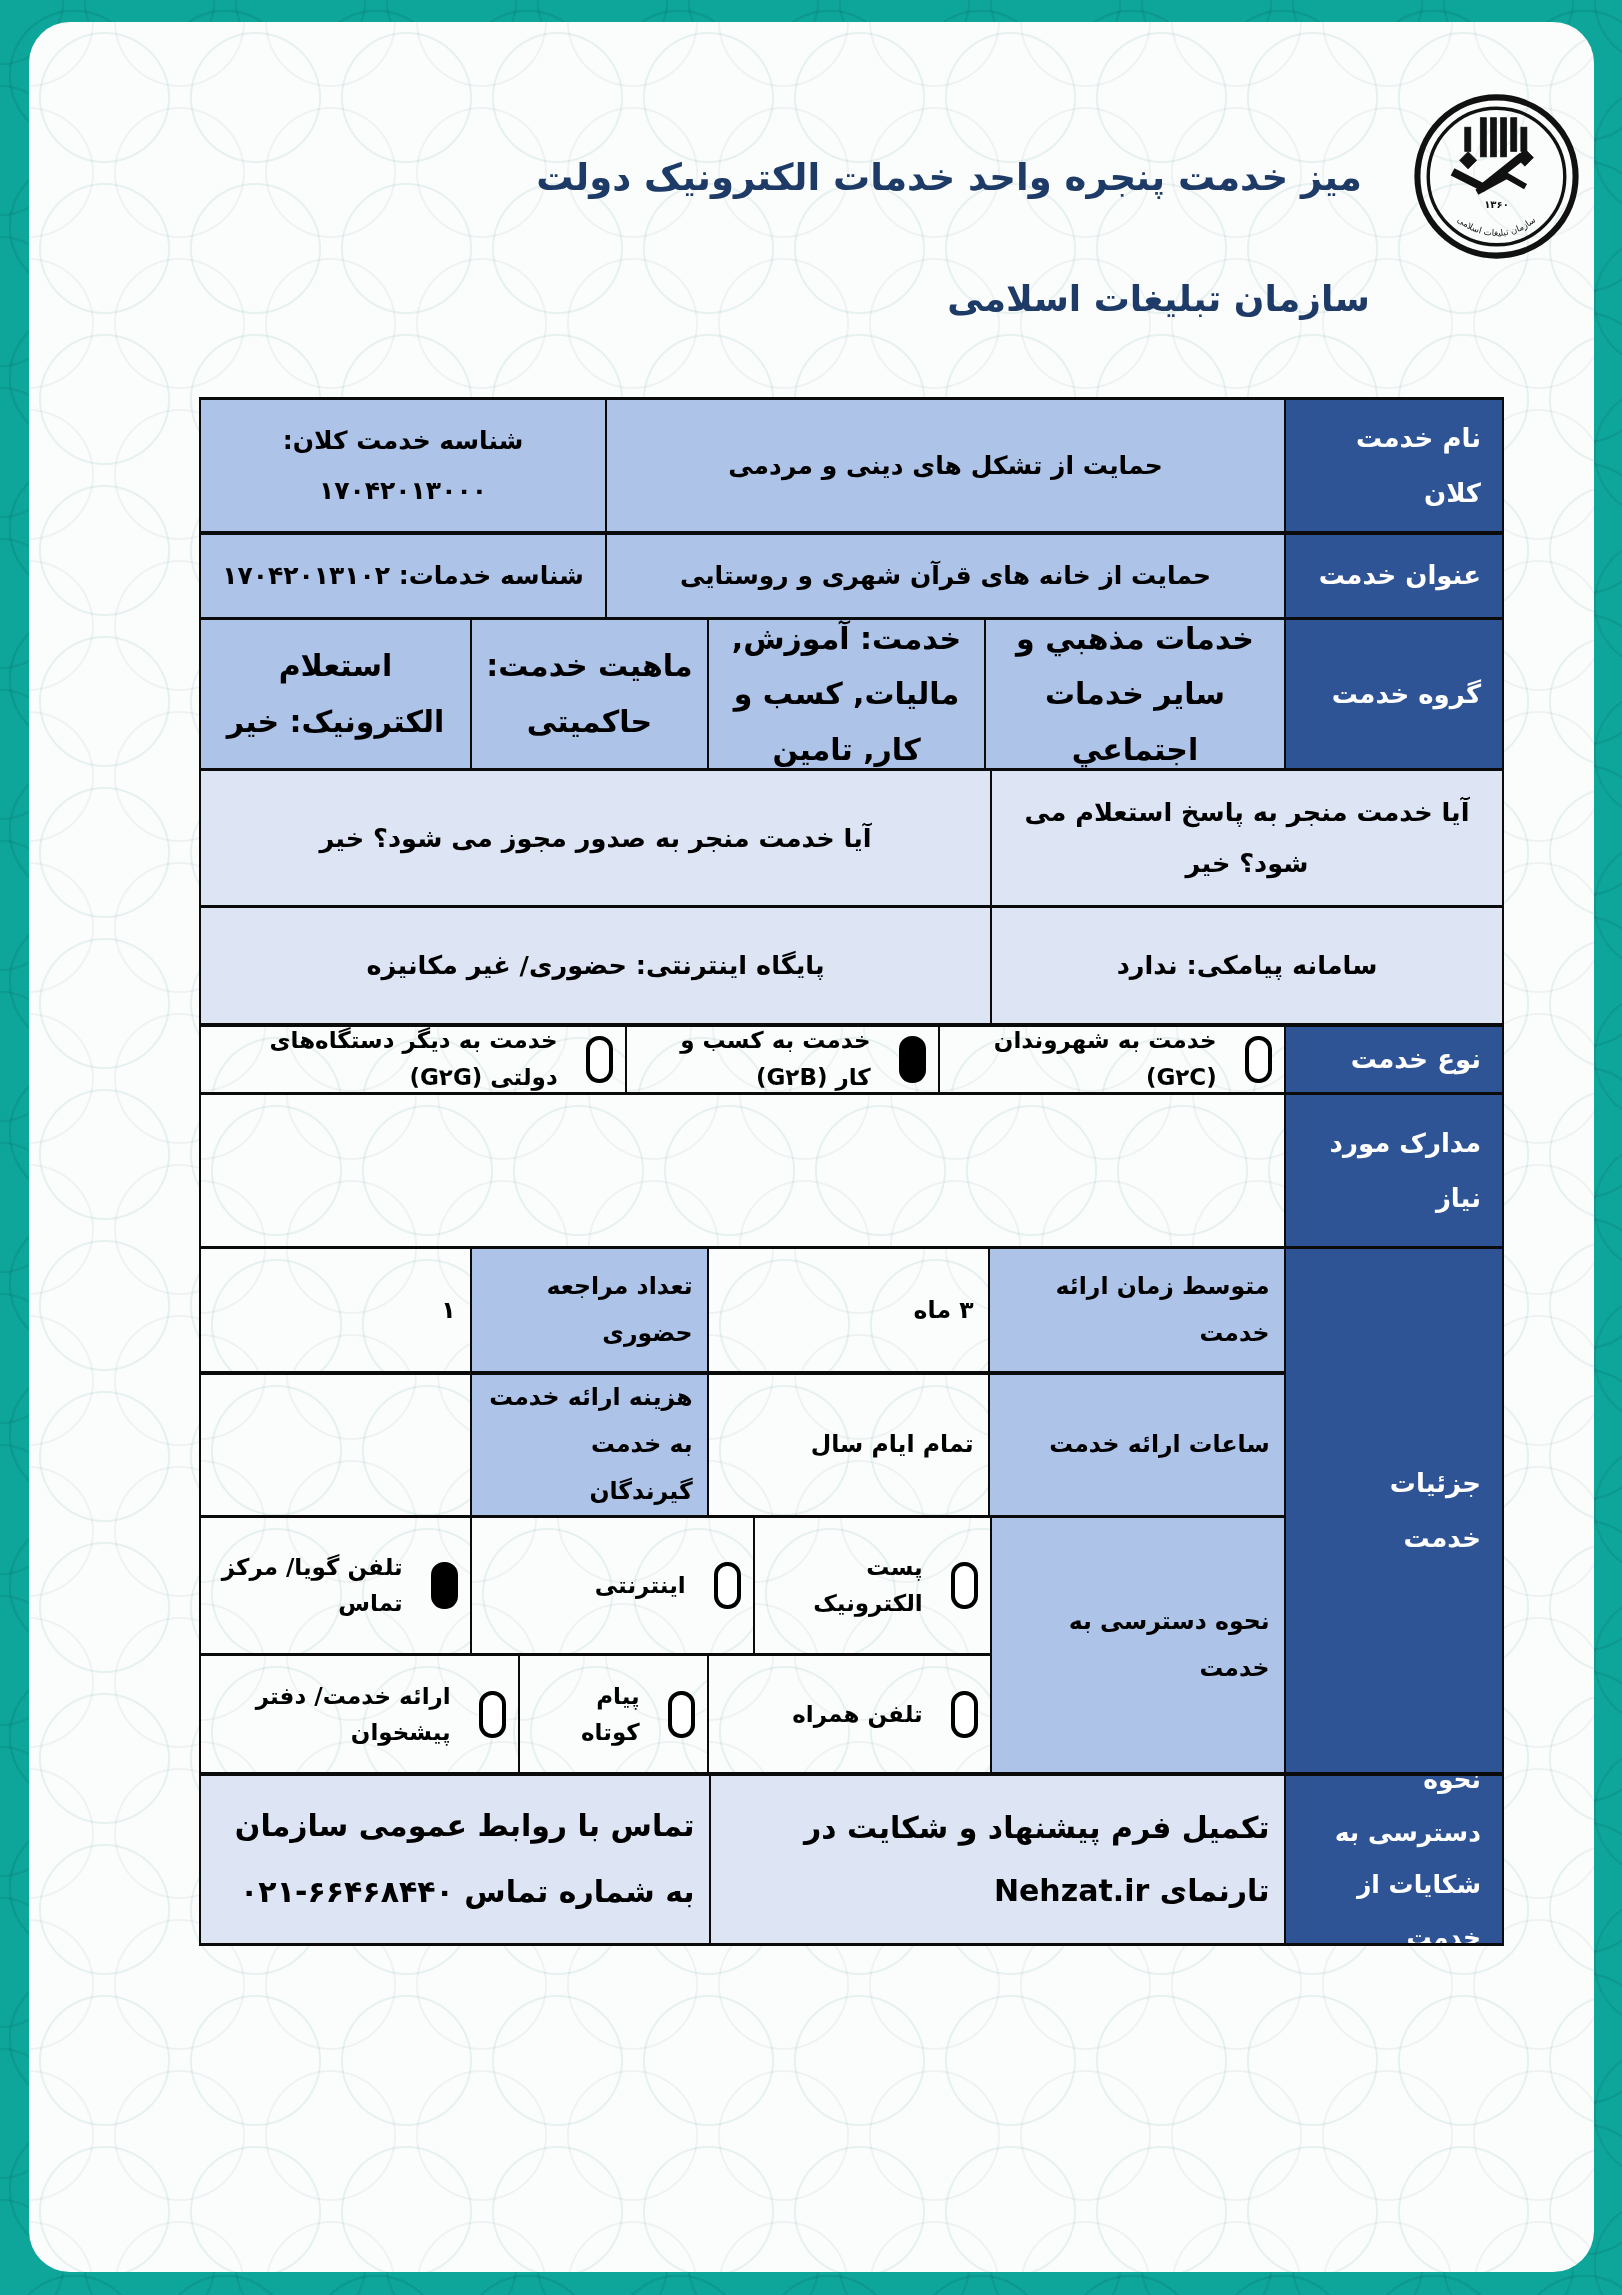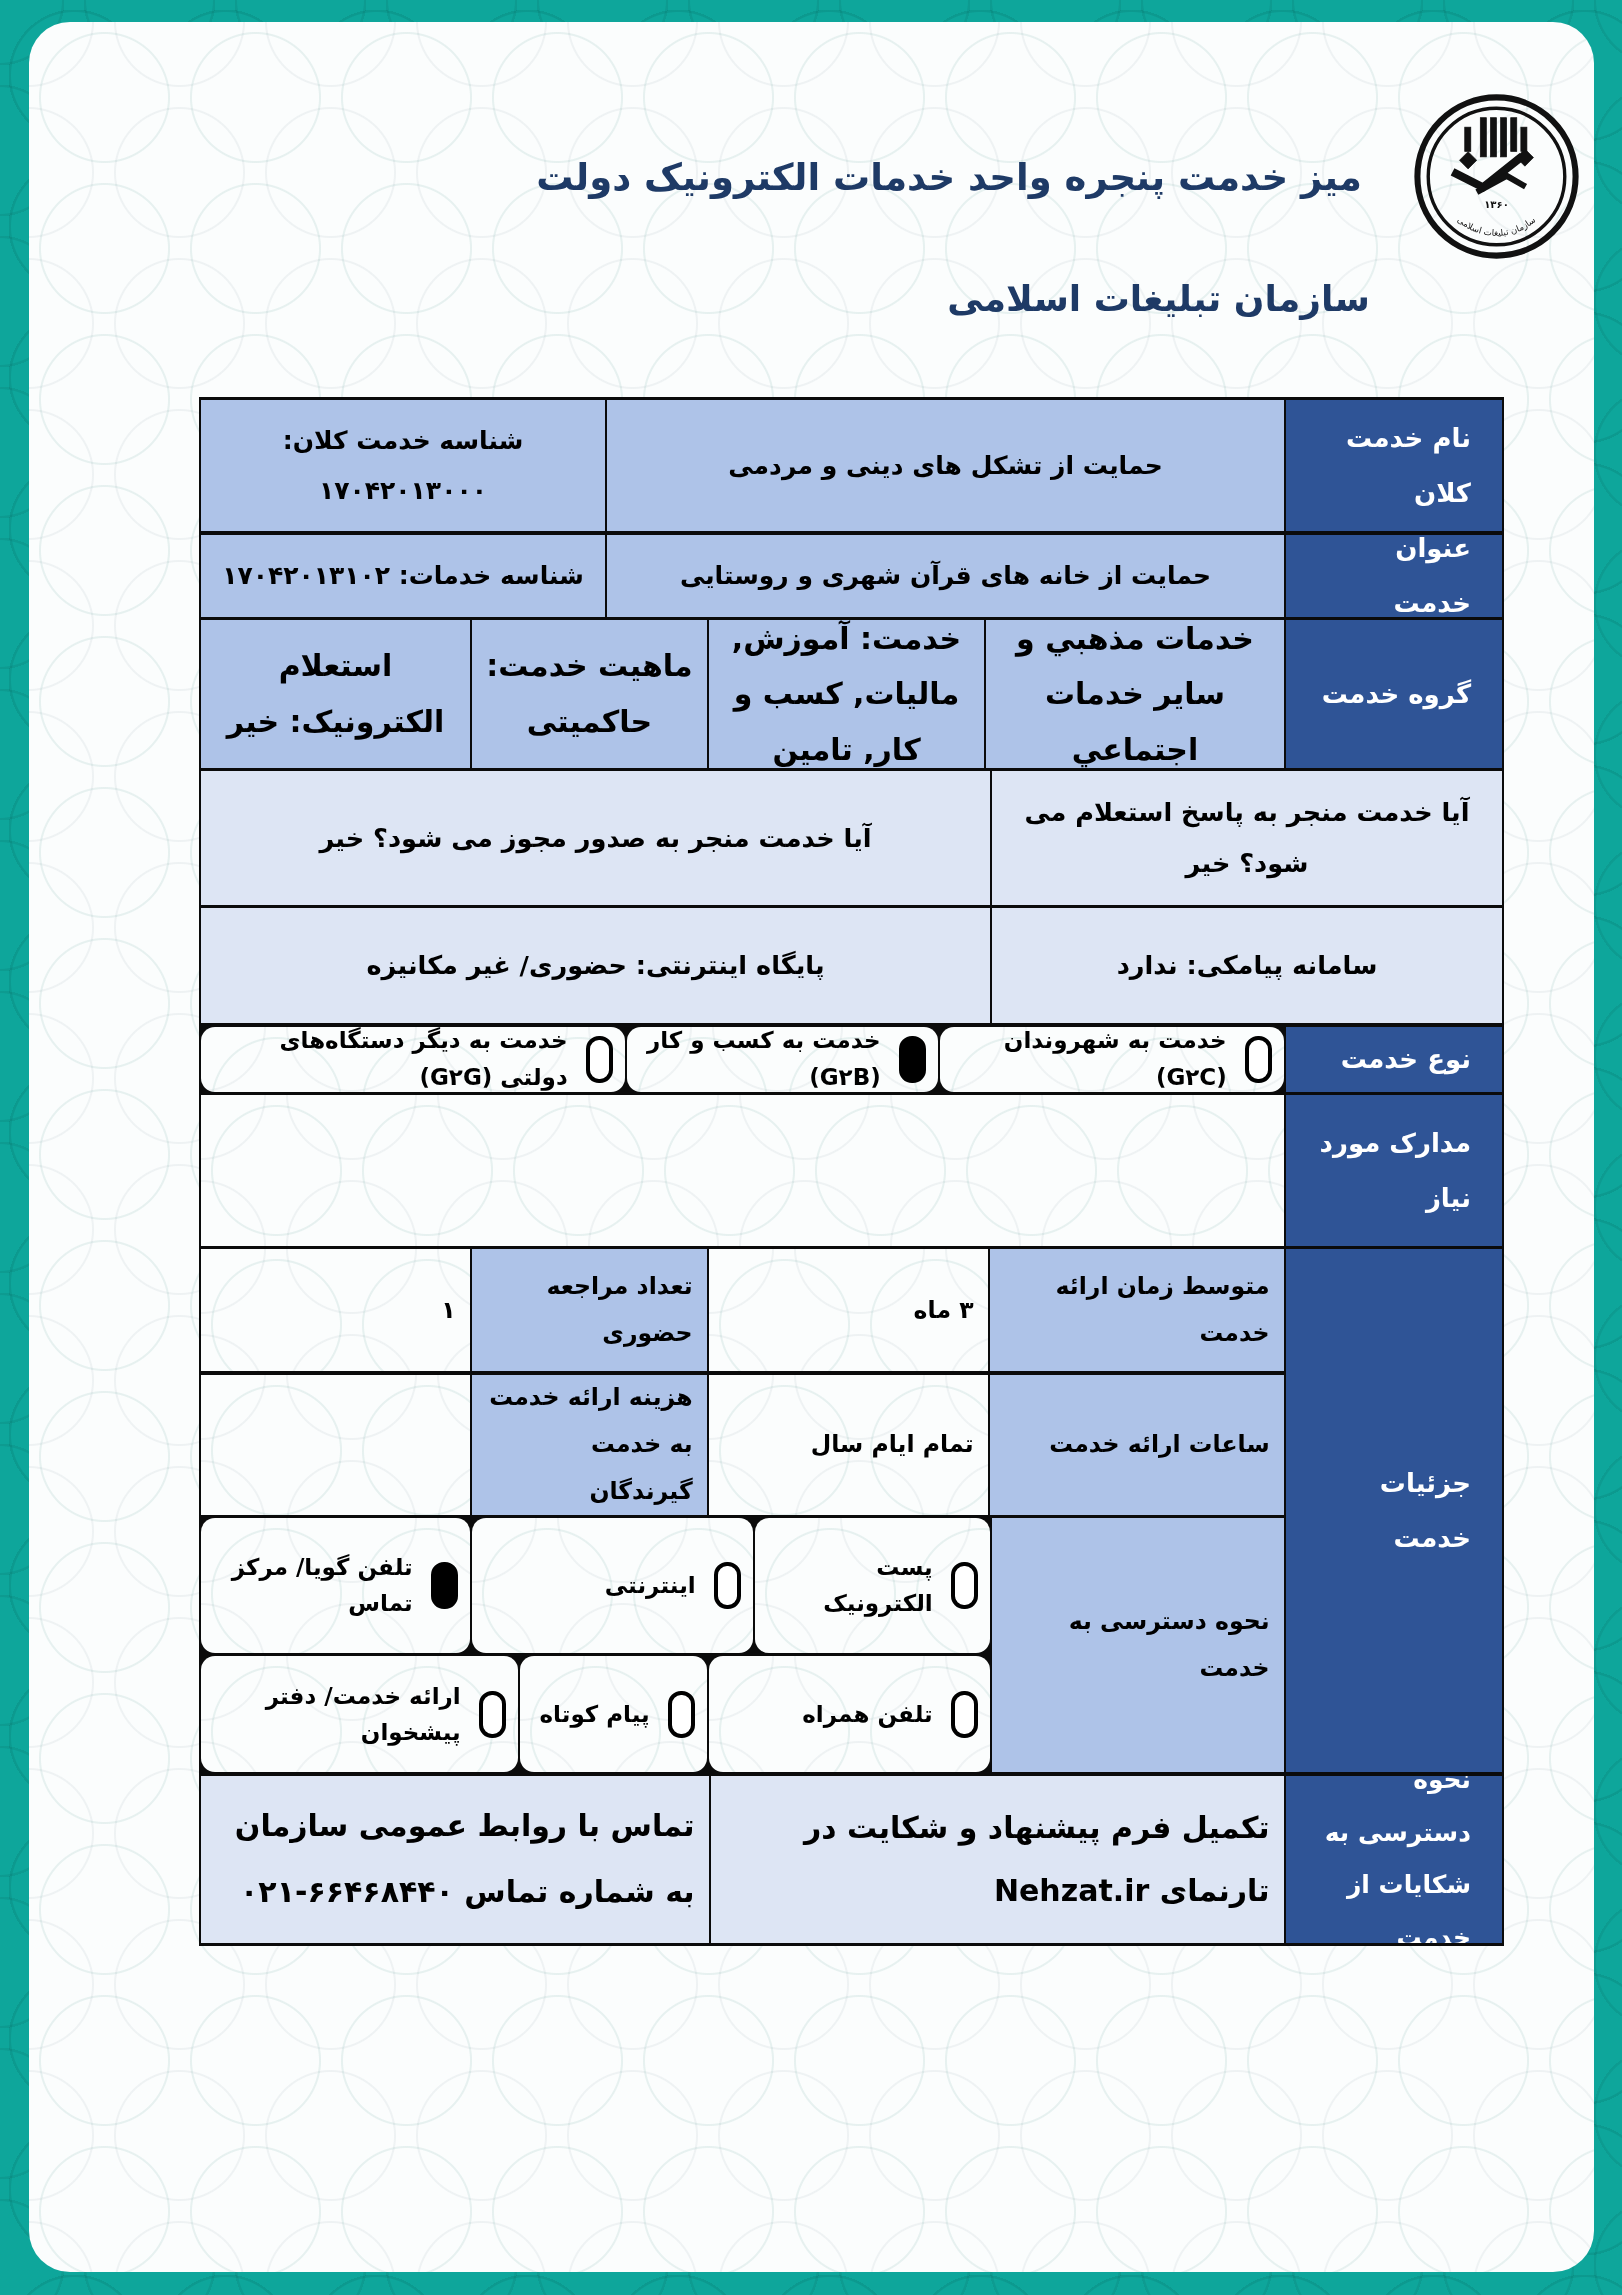--- a/index.html
+++ b/index.html
@@ -51,32 +51,32 @@
   .grow { flex:1; min-width:0; min-height:0; }
   .dinner, .ainner { flex:1; display:flex; flex-direction:column; gap:3.3px; min-width:0; }
 
   .cell {
     display:flex; align-items:center; justify-content:center;
     text-align:center; font-weight:bold; color:#000;
     font-size:25px; line-height:2.0; padding:0 9.2px; overflow:hidden;
   }
   .c-label {
     background:#2f5496; color:#fff; font-size:26px; line-height:2.1;
-    justify-content:flex-start; text-align:right; padding:0 31px;
+    justify-content:flex-start; text-align:right; padding:0 21px;
   }
   .c-blue { background:#aec3e8; }
   .c-pale { background:#dde5f4; }
   .rpad { justify-content:flex-start; text-align:right; padding:0 14.4px; }
   .f36 { font-size:23.6px; }
   .f37 { font-size:30px; line-height:1.85; }
   .f39 { font-size:25.6px; }
 
   .cbcell {
     justify-content:flex-start; text-align:right;
-    padding:0 11.8px; gap:18px; font-size:23px; line-height:1.6;border-radius:14px;
+    padding:0 11.8px; gap:28px; font-size:23px; line-height:1.6;
   }
   .cb {
     width:27.5px; height:47px; flex:none;
     border:4.6px solid #000; border-radius:13px; background:#fff;
   }
   .cb.on { background:#000; border-color:#000; }
 </style>
 </head>
 <body>
 

